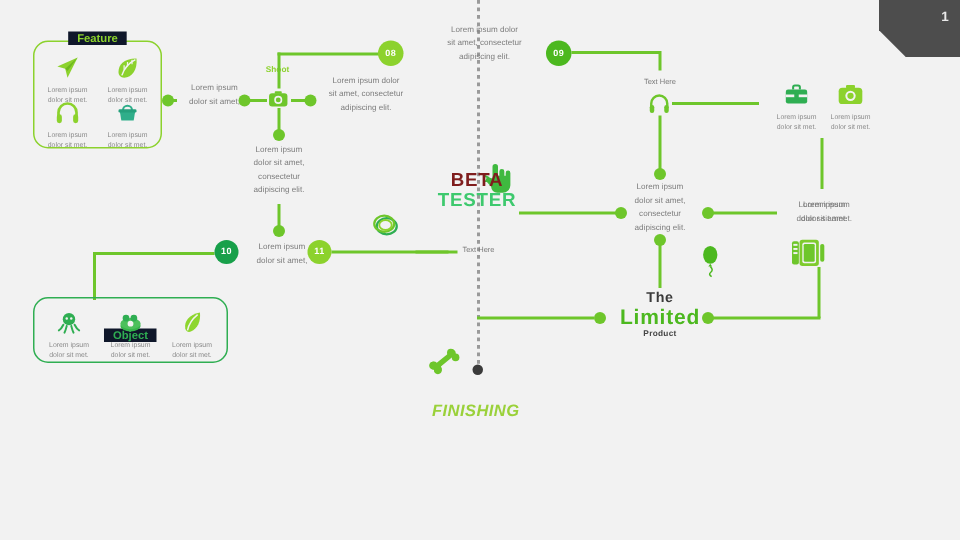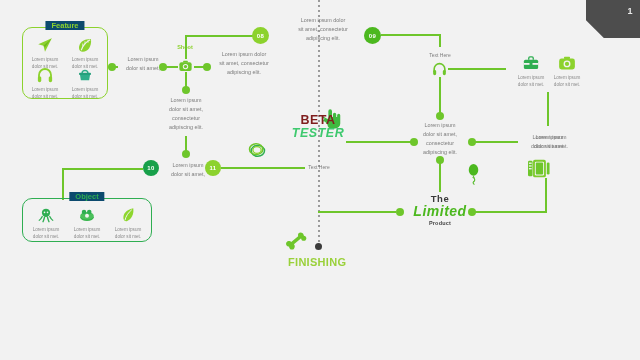--- a/index.html
+++ b/index.html
@@ -49,42 +49,42 @@
   }
 
   
   .group-box{
     position:absolute;border:1.6px solid #8cd22d;border-radius:10px;
     box-sizing:border-box;background:transparent;
   }
   .group-box.dark{border-color:#2fae52;}
   .group-title{
     position:absolute;top:-7px;left:50%;transform:translateX(-50%);
-    background:#0c4a6e;padding:0 6px;
+    background:#0f172a;padding:0 6px;
     font-size:7.5px;font-weight:bold;color:#8cd22d;white-space:nowrap;
   }
-  .group-box.dark .group-title{color:#2fae52;}
+  .group-box.dark .group-title{color:#2fae52;margin-top:27px;}
 
   .cell{position:absolute;display:flex;flex-direction:column;align-items:center;}
   .cell .ico{width:20px;height:18px;display:block;}
   .cell .cap{
     margin-top:3px;text-align:center;font-size:4.6px;line-height:1.5;
     color:#8a8a8a;white-space:pre-line;
   }
 
   
   .txt{
     position:absolute;text-align:center;color:#7c7c7c;
     font-size:5.4px;line-height:1.65;white-space:pre-line;
   }
 
   
   .hl{position:absolute;text-align:center;}
   .hl .l1{font-size:12.5px;font-weight:bold;color:#7f1d1d;letter-spacing:.5px;line-height:1.05;}
-  .hl .l2{font-size:12.5px;font-weight:bold;color:#3ec96e;letter-spacing:.5px;line-height:1.05;font-style:italic;}
+  .hl .l2{font-size:12.5px;font-weight:bold;color:#3ec96e;letter-spacing:.5px;line-height:1.05;}
   .hl .l3{font-size:5.5px;font-weight:bold;color:#444;letter-spacing:.2px;margin-top:1px;}
   .hl.limited .l1{font-size:9.5px;color:#3a3a3a;}
   .hl.limited .l2{font-size:14px;color:#4cb81f;}
 
   .finishing{
     position:absolute;font-size:11px;font-weight:bold;color:#9ad13a;
     letter-spacing:.3px;
   }
 
   .icon-free{position:absolute;}
@@ -276,21 +276,21 @@
   <div class="icon-free" style="left:285px;top:231px;">
     <svg width="22" height="20" viewBox="0 0 24 22">
       <path d="M4.5 17 a3 3 0 1 1 2.2 -5 l8 -6.5 a3 3 0 1 1 3 2.6 l-8 6.5 a3 3 0 1 1 -5.2 2.4 Z" fill="#6ec62b"></path>
       <circle cx="4" cy="14" r="2.8" fill="#6ec62b"></circle>
       <circle cx="7.5" cy="17.5" r="2.8" fill="#6ec62b"></circle>
       <circle cx="17" cy="4.5" r="2.8" fill="#6ec62b"></circle>
       <circle cx="20.5" cy="8" r="2.8" fill="#6ec62b"></circle>
     </svg>
   </div>
   <div class="dot dk-node" style="left:315px;top:243px;"></div>
-  <div class="finishing" style="left:288px;top:256px;">FINISHING</div>
+  <div class="finishing" style="left:288px;top:268px;font-style:italic;">FINISHING</div>
 
   <div class="label-mini" style="left:420px;top:52px;width:40px;">Text Here</div>
 
   <div class="icon-free" style="left:431px;top:61px;">
     <svg width="17" height="16" viewBox="0 0 24 24">
       <path d="M4 16 V12 a8 8 0 0 1 16 0 v4" stroke="#6ec62b" stroke-width="2.4" fill="none" stroke-linecap="round"></path>
       <rect x="2.5" y="13.5" width="4.5" height="8" rx="2.2" fill="#6ec62b"></rect>
       <rect x="17" y="13.5" width="4.5" height="8" rx="2.2" fill="#6ec62b"></rect>
     </svg>
   </div>

